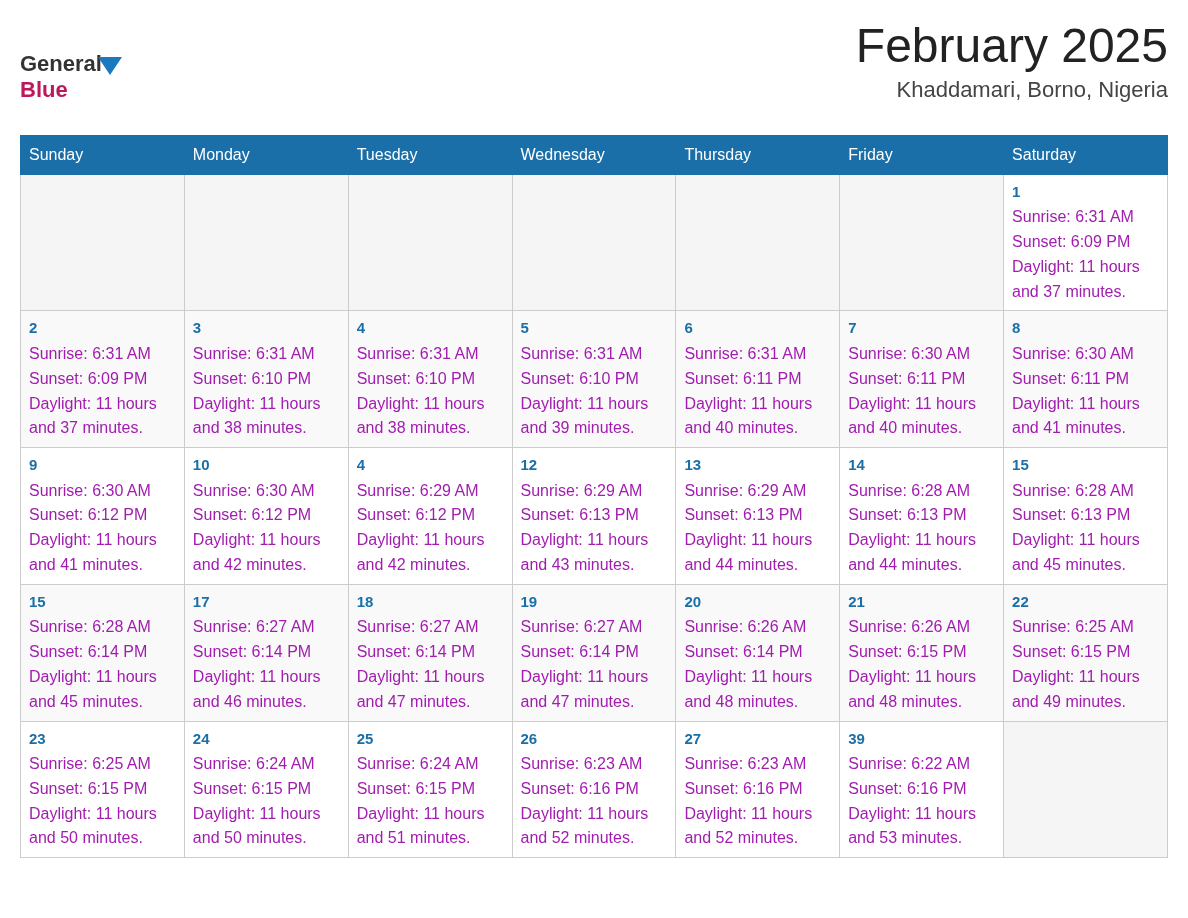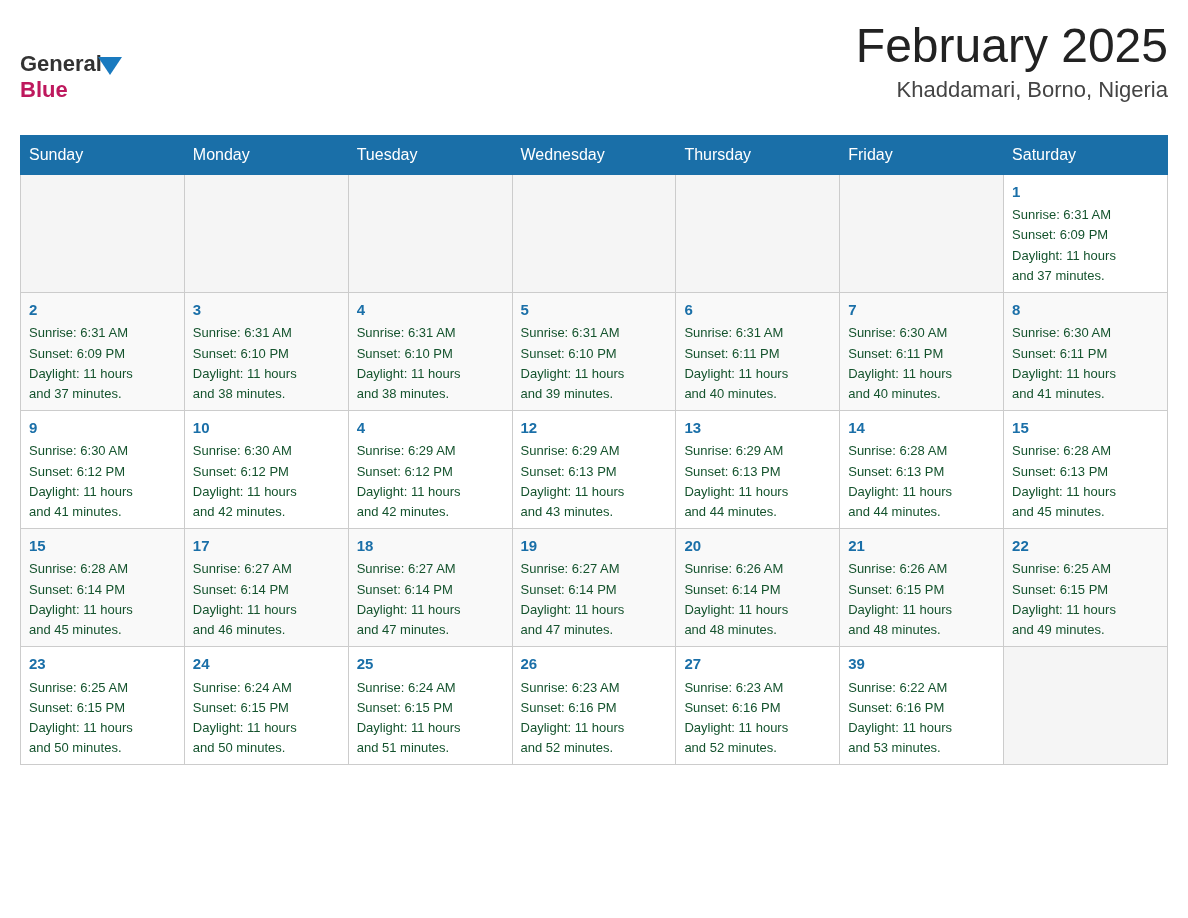--- a/index.html
+++ b/index.html
@@ -86,22 +86,22 @@
       line-height: 1.5;
     }
     .day-number {
       font-size: 15px;
       font-weight: bold;
       color: #1a6fa8;
       display: block;
       margin-bottom: 2px;
     }
     .day-info {
-      font-size: 13px;
-      color: #14532d;
+      font-size: 16px;
+      color: #a21caf;
       line-height: 1.55;
     }
     tbody tr:nth-child(odd) td {
       background: #fff;
     }
     tbody tr:nth-child(even) td {
       background: #f9f9f9;
     }
     .empty-cell {
       background: #f5f5f5 !important;

